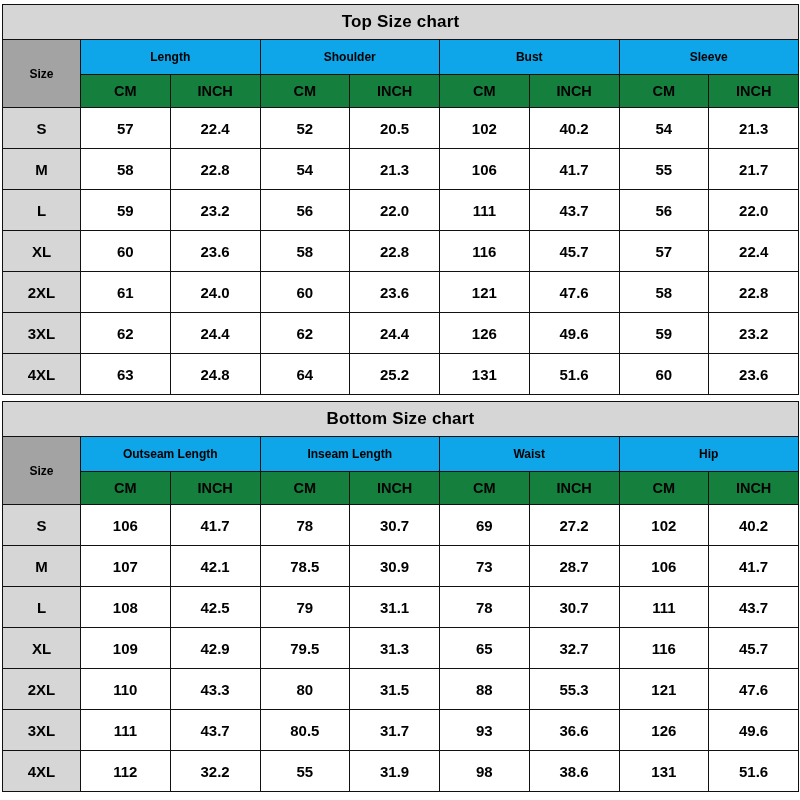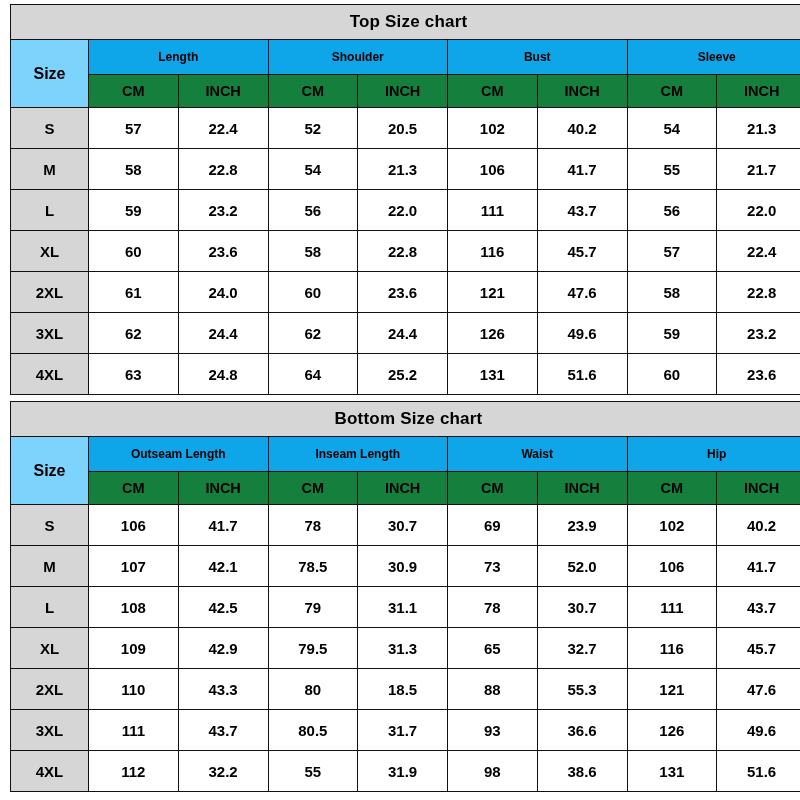--- a/index.html
+++ b/index.html
@@ -11,21 +11,21 @@
     width: 800px;
     height: 800px;
     font-family: "Liberation Sans", sans-serif;
     color: #111111;
     -webkit-font-smoothing: antialiased;
   }
   .page {
     width: 800px;
     height: 800px;
     box-sizing: border-box;
-    padding: 4px 2px 2px 10px;
+    padding: 4px 2px 2px 2px;
     display: flex;
     flex-direction: column;
   }
   table.chart {
     border-collapse: collapse;
     table-layout: fixed;
     width: 796px;
     margin: 0 auto;
   }
   table.chart td, table.chart th {
@@ -46,22 +46,22 @@
     background: #0ea5e9;
     font-size: 12px;
     height: 34px;
   }
   .unit-head {
     background: #15803d;
     font-size: 14.5px;
     height: 32px;
   }
   .size-head {
-    background: #7dd3fc;
-    font-size: 16px;
+    background: #a3a3a3;
+    font-size: 12px;
   }
   .size-cell {
     background: #d6d6d6;
     font-size: 15px;
     height: 40px;
   }
   .val {
     background: #ffffff;
     font-size: 15px;
     height: 40px;
@@ -224,32 +224,32 @@
             <td class="unit-head">CM</td>
             <td class="unit-head">INCH</td>
           </tr>
           <tr>
             <td class="size-cell">S</td>
             <td class="val">106</td>
             <td class="val">41.7</td>
             <td class="val">78</td>
             <td class="val">30.7</td>
             <td class="val">69</td>
-            <td class="val">23.9</td>
+            <td class="val">27.2</td>
             <td class="val">102</td>
             <td class="val">40.2</td>
           </tr>
           <tr>
             <td class="size-cell">M</td>
             <td class="val">107</td>
             <td class="val">42.1</td>
             <td class="val">78.5</td>
             <td class="val">30.9</td>
             <td class="val">73</td>
-            <td class="val">52.0</td>
+            <td class="val">28.7</td>
             <td class="val">106</td>
             <td class="val">41.7</td>
           </tr>
           <tr>
             <td class="size-cell">L</td>
             <td class="val">108</td>
             <td class="val">42.5</td>
             <td class="val">79</td>
             <td class="val">31.1</td>
             <td class="val">78</td>
@@ -266,21 +266,21 @@
             <td class="val">65</td>
             <td class="val">32.7</td>
             <td class="val">116</td>
             <td class="val">45.7</td>
           </tr>
           <tr>
             <td class="size-cell">2XL</td>
             <td class="val">110</td>
             <td class="val">43.3</td>
             <td class="val">80</td>
-            <td class="val">18.5</td>
+            <td class="val">31.5</td>
             <td class="val">88</td>
             <td class="val">55.3</td>
             <td class="val">121</td>
             <td class="val">47.6</td>
           </tr>
           <tr>
             <td class="size-cell">3XL</td>
             <td class="val">111</td>
             <td class="val">43.7</td>
             <td class="val">80.5</td>

